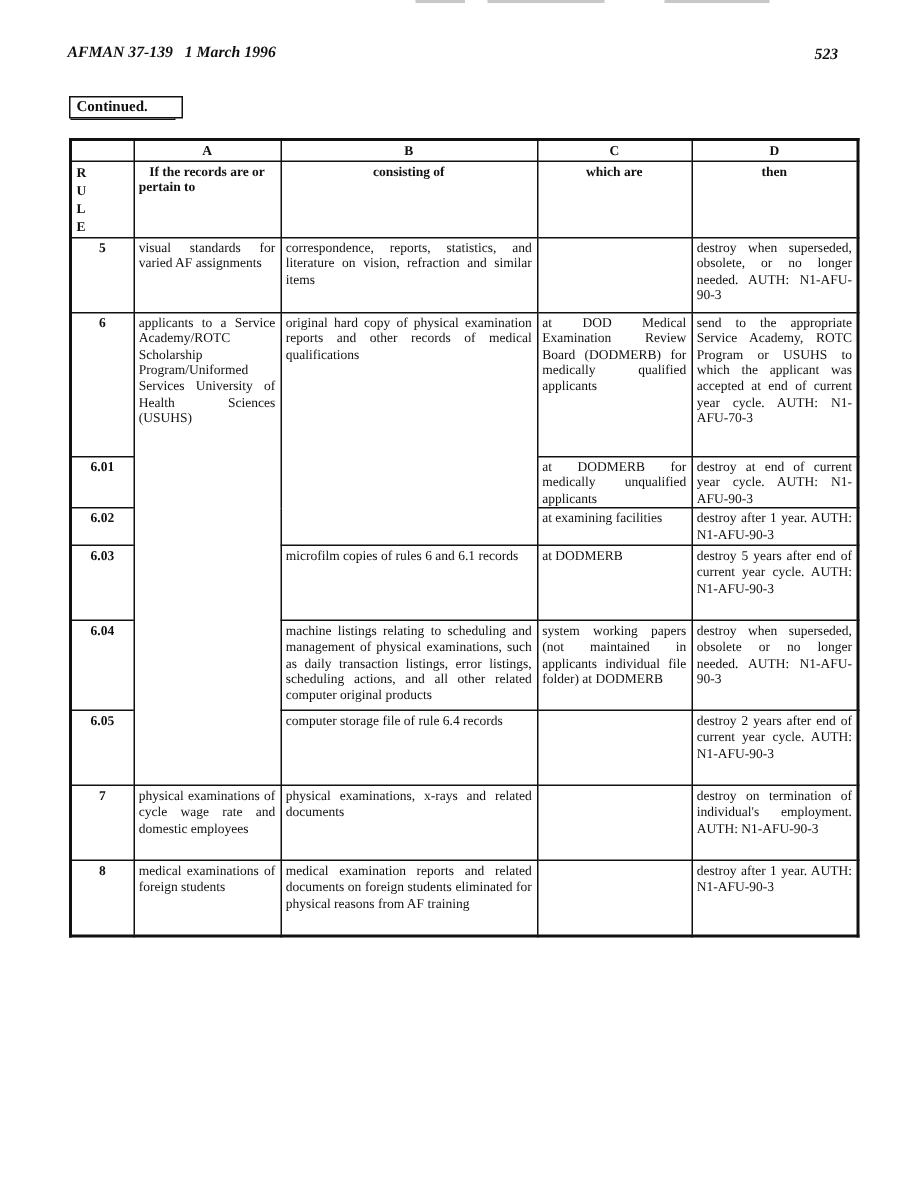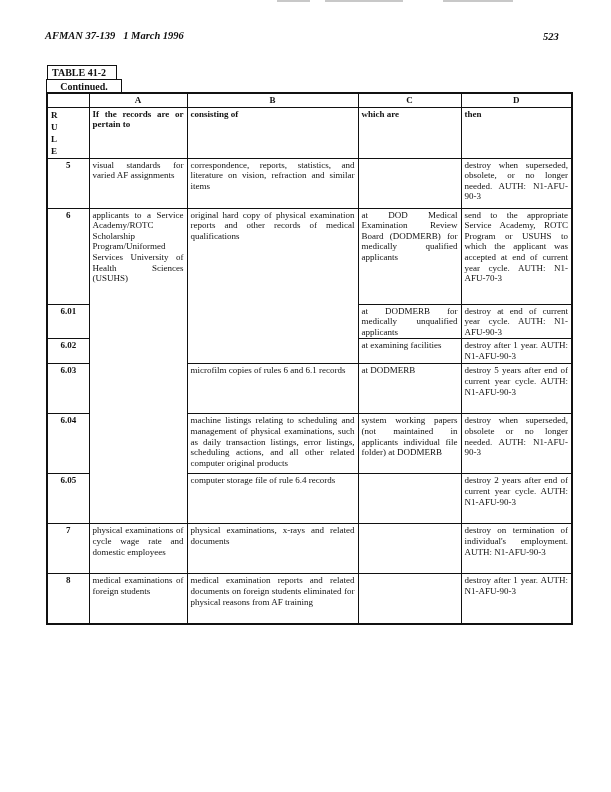--- a/index.html
+++ b/index.html
@@ -15,34 +15,34 @@
   }
   .hdr-right {
     position: absolute; left: 532px; top: 31px;
     font-style: italic; font-weight: bold; font-size: 10.5px; margin-left: 11px;
   }
   .caption1, .caption2 {
     position: absolute; border: 1.5px solid #111; background: #fff;
     font-weight: bold; font-size: 10px; padding: 0 4px; line-height: 13px;
   }
   .caption1 { left: 47px; top: 65px; width: 60px; }
-  .caption2 { left: 46px; top: 79px; width: 66px; text-align: center; }
+  .caption2 { left: 46px; top: 64px; width: 66px; }
   table.main {
     position: absolute; left: 46px; top: 92px; width: 525px;
     border-collapse: collapse; font-size: 9px; line-height: 10.6px;
     table-layout: fixed;
   }
   table.main td, table.main th {
     border: 1px solid #111; vertical-align: top; padding: 1px 3px;
   }
   table.main { border: 2px solid #111; }
   th.colhead { font-weight: bold; text-align: center; font-size: 9px; padding: 1px 2px; border-bottom: 1px solid #111; }
   td.rule { font-weight: bold; text-align: center; }
   td.rulehead { font-weight: bold; text-align: left; padding-left: 18px; vertical-align: bottom; line-height: 12px; }
-  td.subhead { font-weight: bold; vertical-align: bottom; }
+  td.subhead { font-weight: bold; vertical-align: bottom; text-align: center; }
   .just { text-align: justify; text-align-last: left; }
 </style>
 </head>
 <body>
 
 <div class="topmarks">
   <span style="left:277px;width:33px;"></span>
   <span style="left:325px;width:78px;"></span>
   <span style="left:443px;width:70px;"></span>
 </div>

